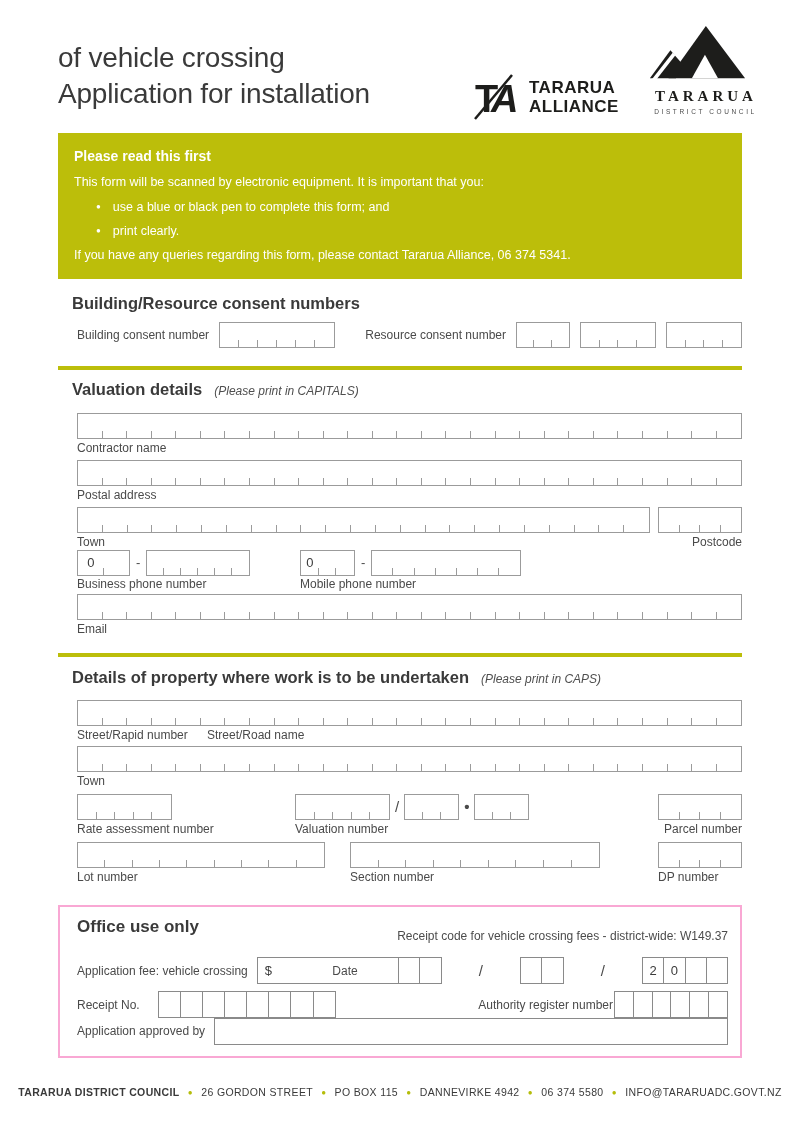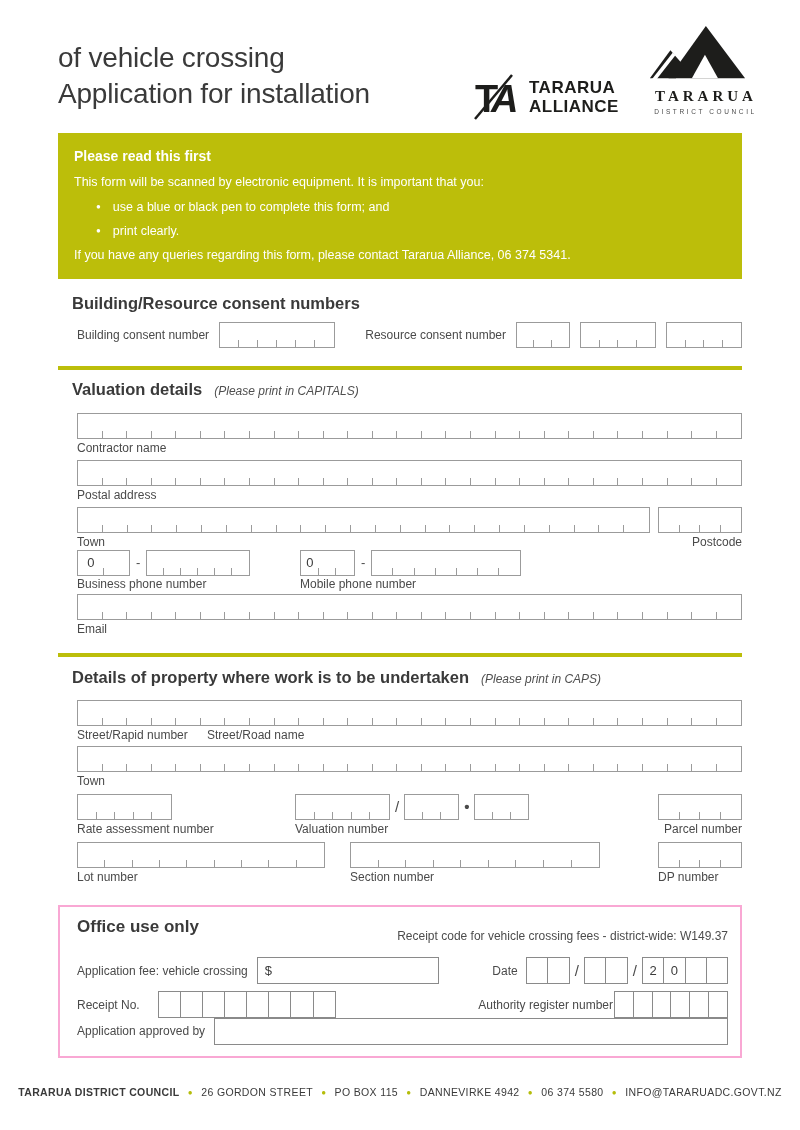--- a/index.html
+++ b/index.html
@@ -436,21 +436,21 @@
   <div class="office">
     <div class="office-h">Office use only</div>
     <div class="office-code">Receipt code for vehicle crossing fees - district-wide: W149.37</div>
 
     <div class="row" style="left:17px;top:50px;height:27px;">
       <span class="rlabel" style="margin-right:9px;">Application fee: vehicle crossing</span>
       <div class="plainbox" style="width:182px;">
         <span>$</span>
       </div>
     </div>
-    <div class="row" style="right:12px;top:50px;height:27px;">
+    <div class="row" style="right:12px;top:50px;height:27px;gap:32px;">
       <span class="rlabel" style="margin-right:8px;">Date</span>
       <div class="cellbox" style="width:44px;">
           <span class="cell"></span>
           <span class="cell"></span>
         </div>
       <span class="sep">/</span>
       <div class="cellbox" style="width:44px;">
           <span class="cell"></span>
           <span class="cell"></span>
         </div>

